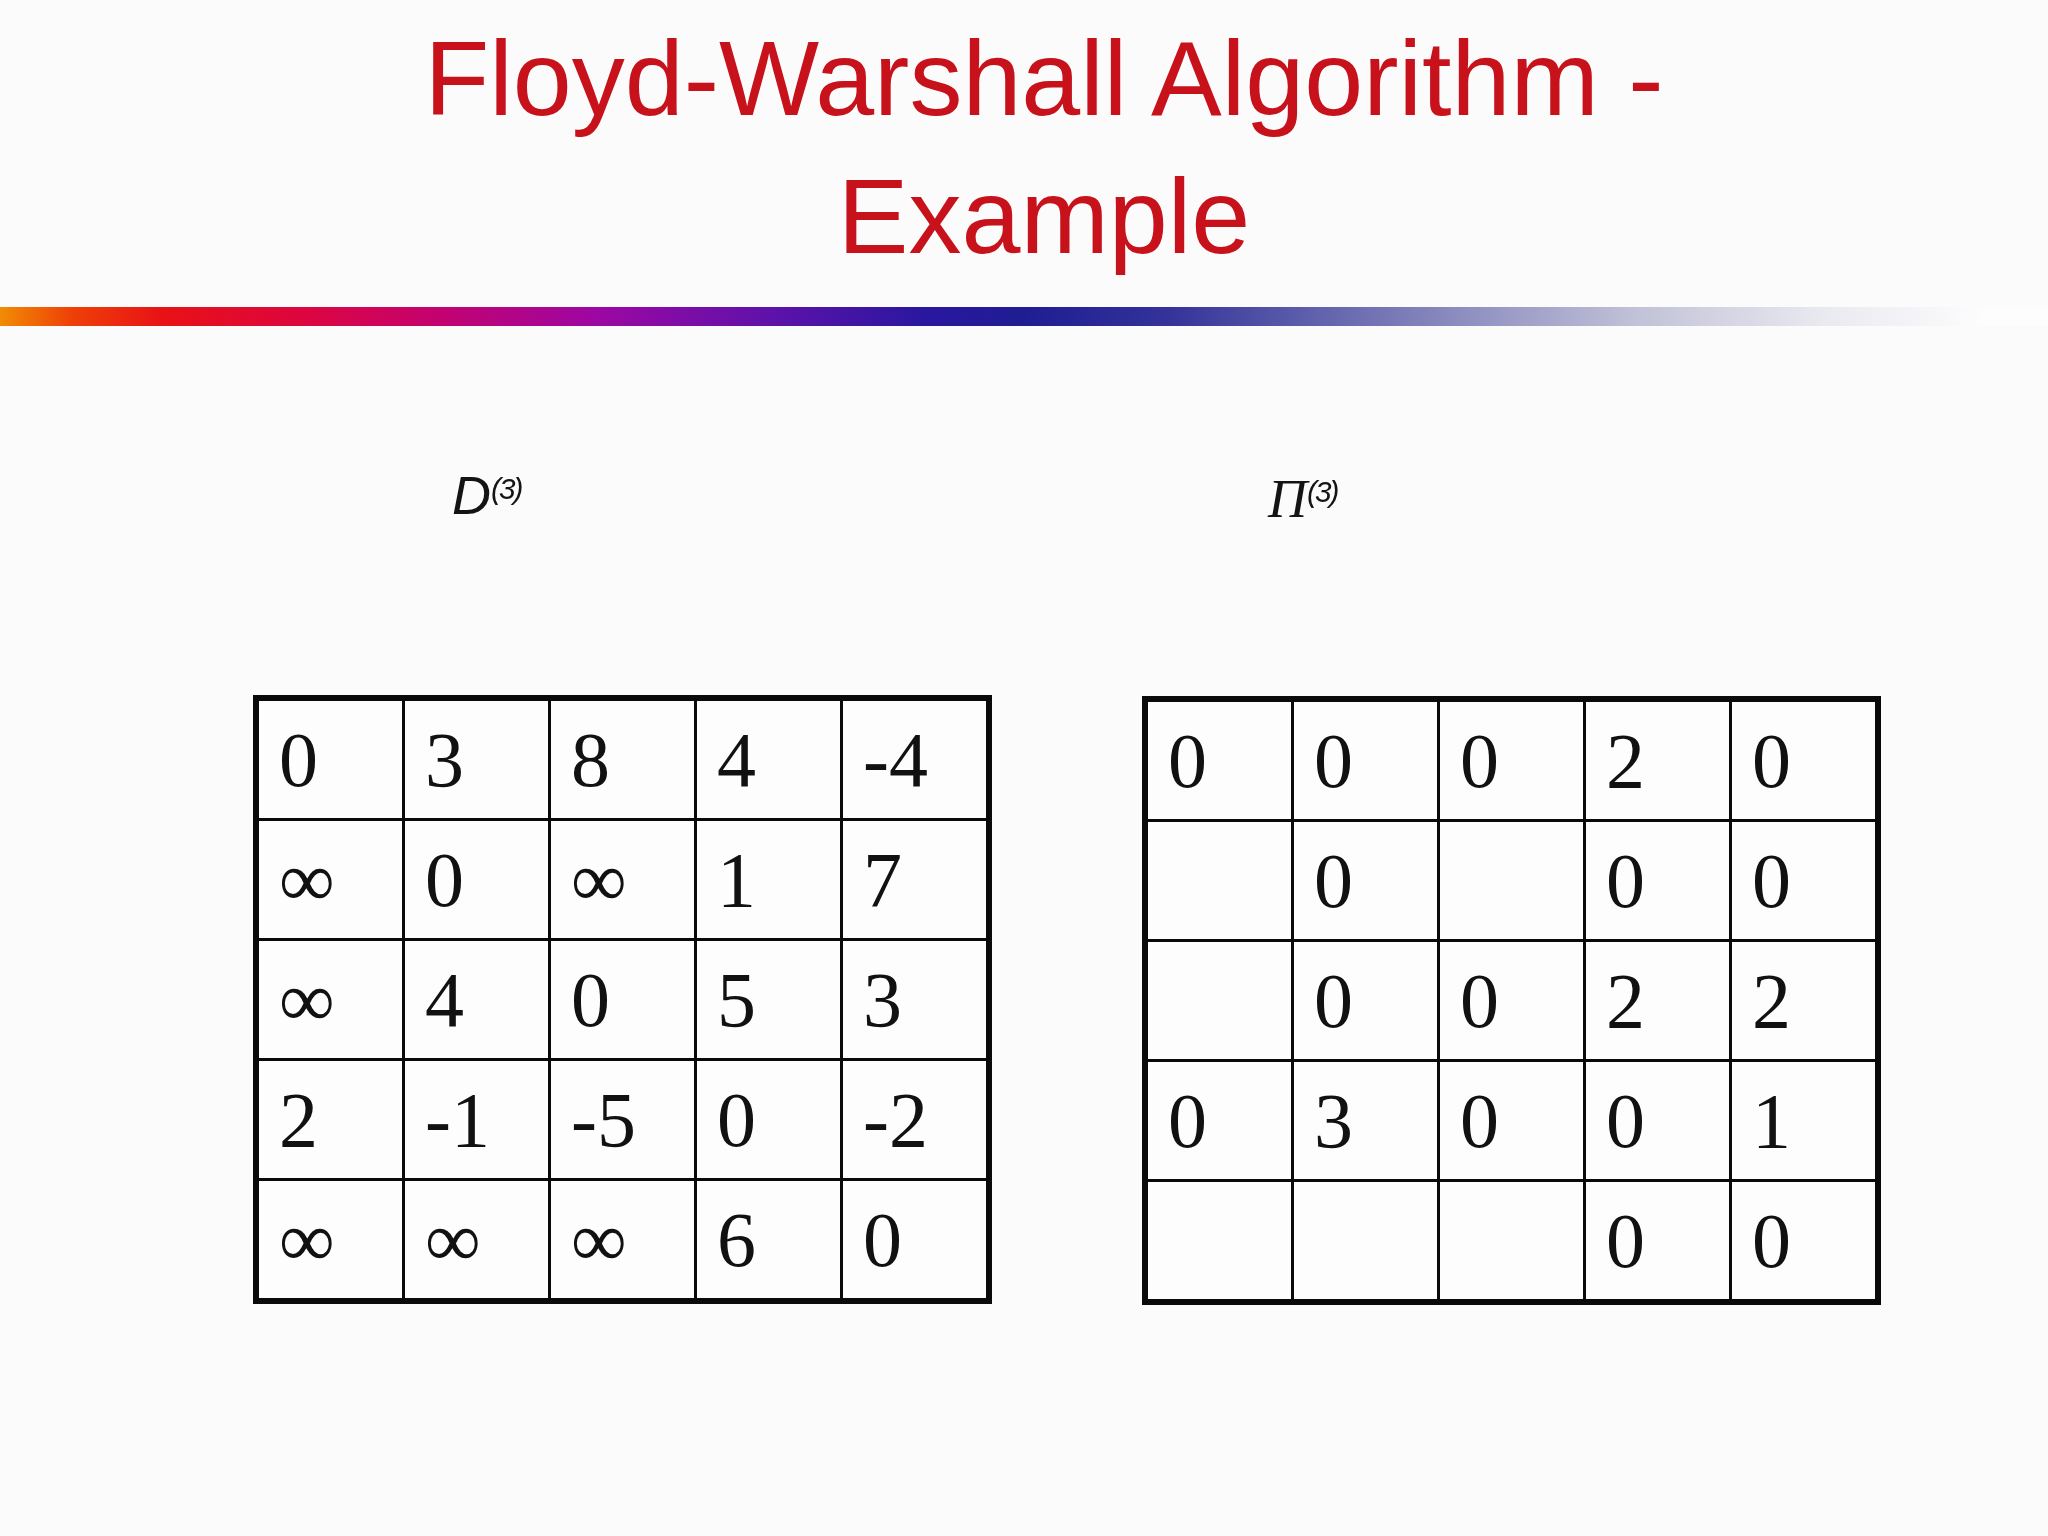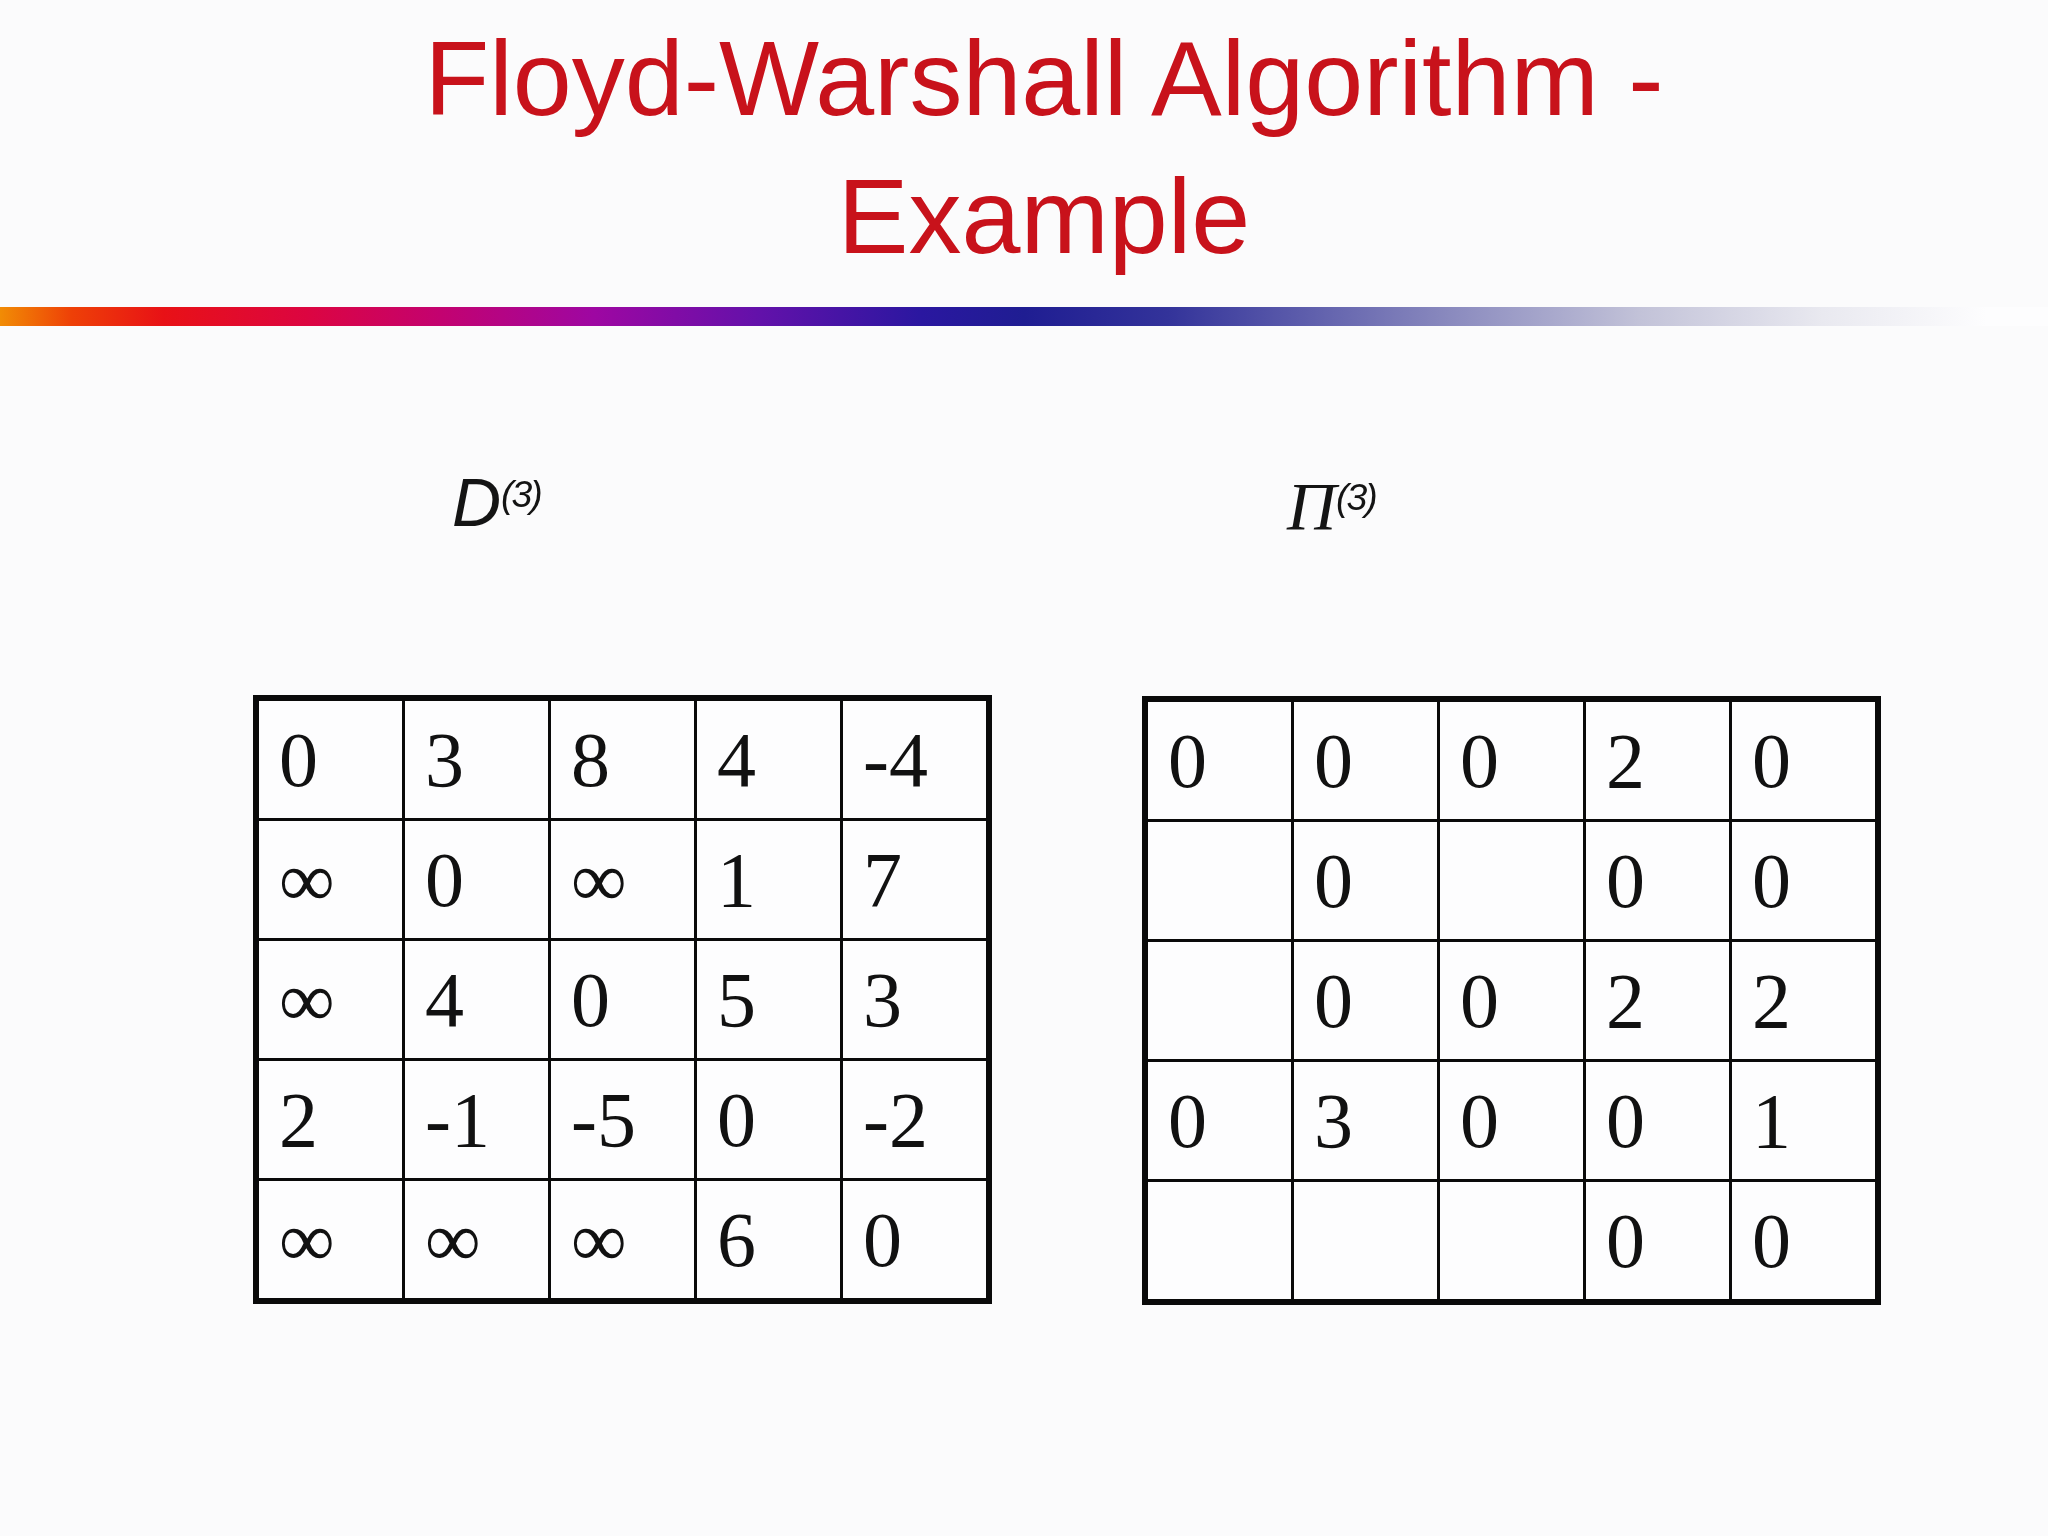--- a/index.html
+++ b/index.html
@@ -15,27 +15,27 @@
     color:var(--title-red,#C8121B);
     font-family:"Liberation Sans",sans-serif;
     padding-left:8px;
   }
   .title span{display:block;}
   .gradient-bar{
     position:absolute;left:0;top:307px;width:2048px;height:19px;
     background:var(--bar-gradient,linear-gradient(90deg,#F18C05,#1F1D92,#fff));
   }
   .matrix-label{
-    position:absolute;font-size:68px;font-style:italic;color:#141414;line-height:1;
+    position:absolute;font-size:54px;font-style:italic;color:#141414;line-height:1;
   }
   .matrix-label sup{
     font-size:0.55em;vertical-align:0.52em;letter-spacing:-2px;
   }
   #d-label{left:452px;top:468px;font-family:"Liberation Sans",sans-serif;}
-  #pi-label{left:1268px;top:472px;font-family:"Liberation Serif","DejaVu Serif",serif;margin-left:19px;}
+  #pi-label{left:1268px;top:472px;font-family:"Liberation Serif","DejaVu Serif",serif;}
   #pi-label sup{font-family:"Liberation Sans",sans-serif;}
   table.matrix{
     position:absolute;border-collapse:collapse;
     border:6px solid #0A0A0A;background:#FDFDFE;
     table-layout:fixed;
   }
   table.matrix td{
     width:123px;height:117px;
     border:3px solid #0A0A0A;
     font-family:"Liberation Serif","DejaVu Serif",serif;

